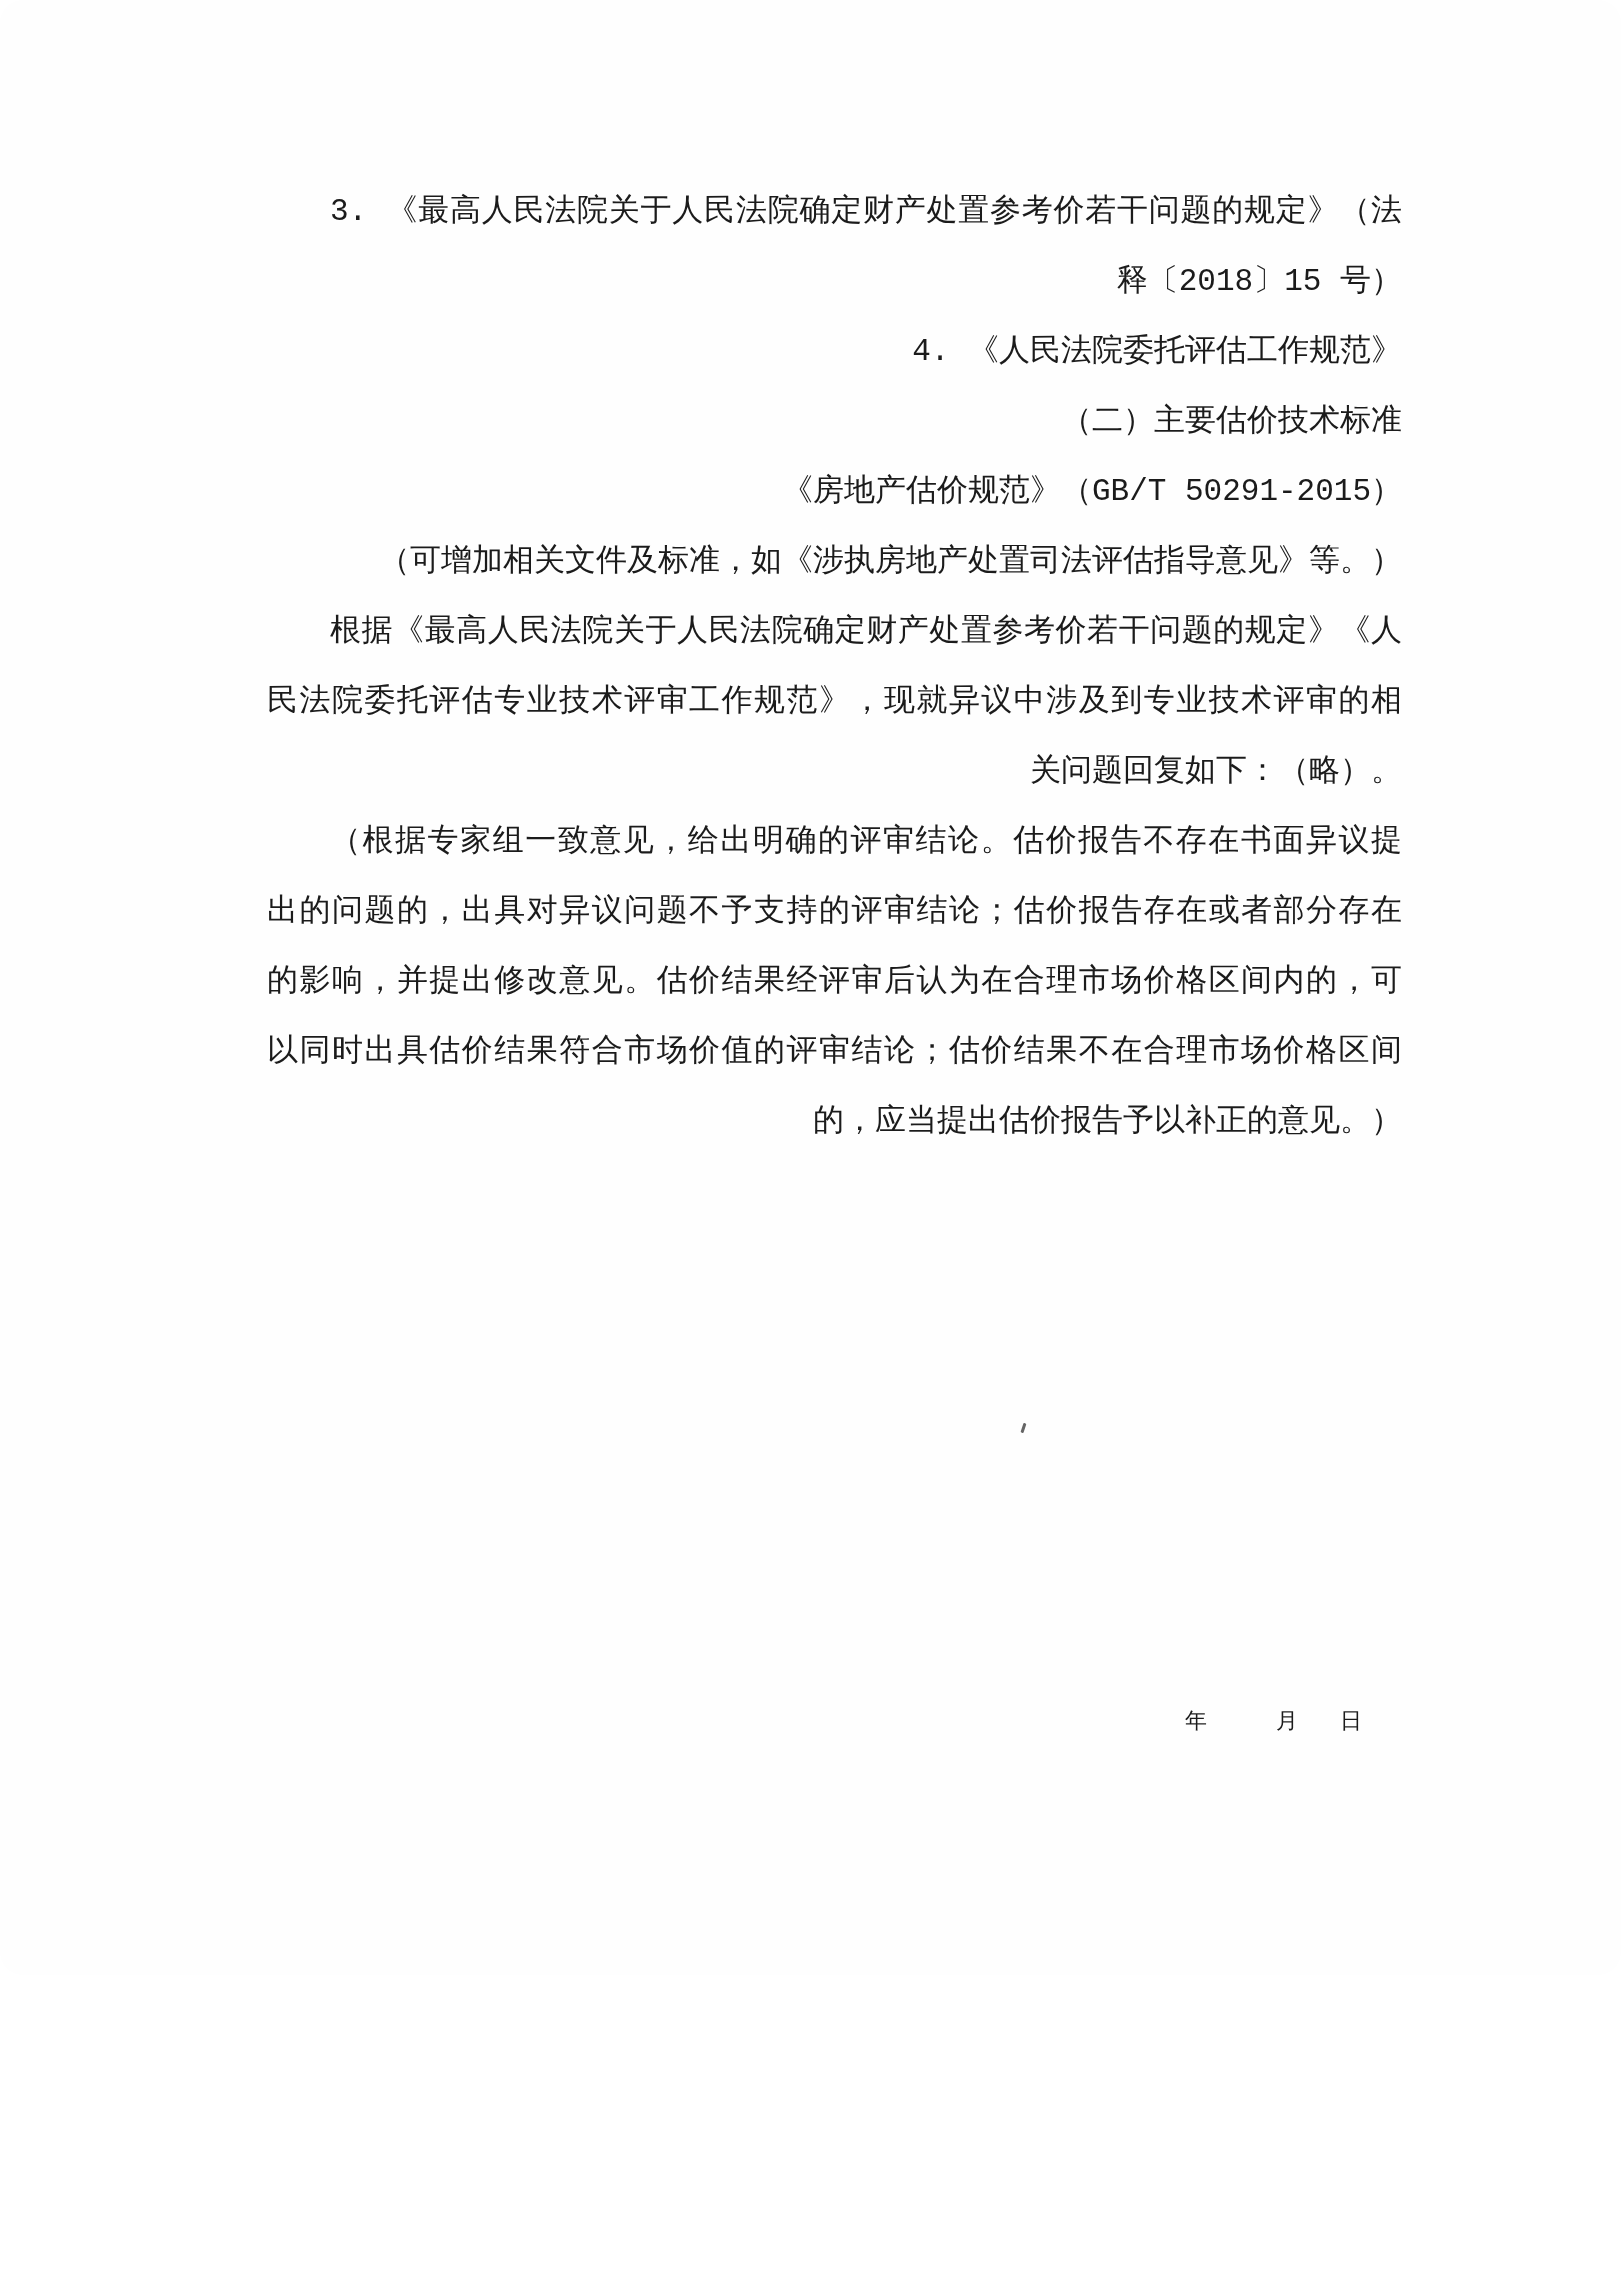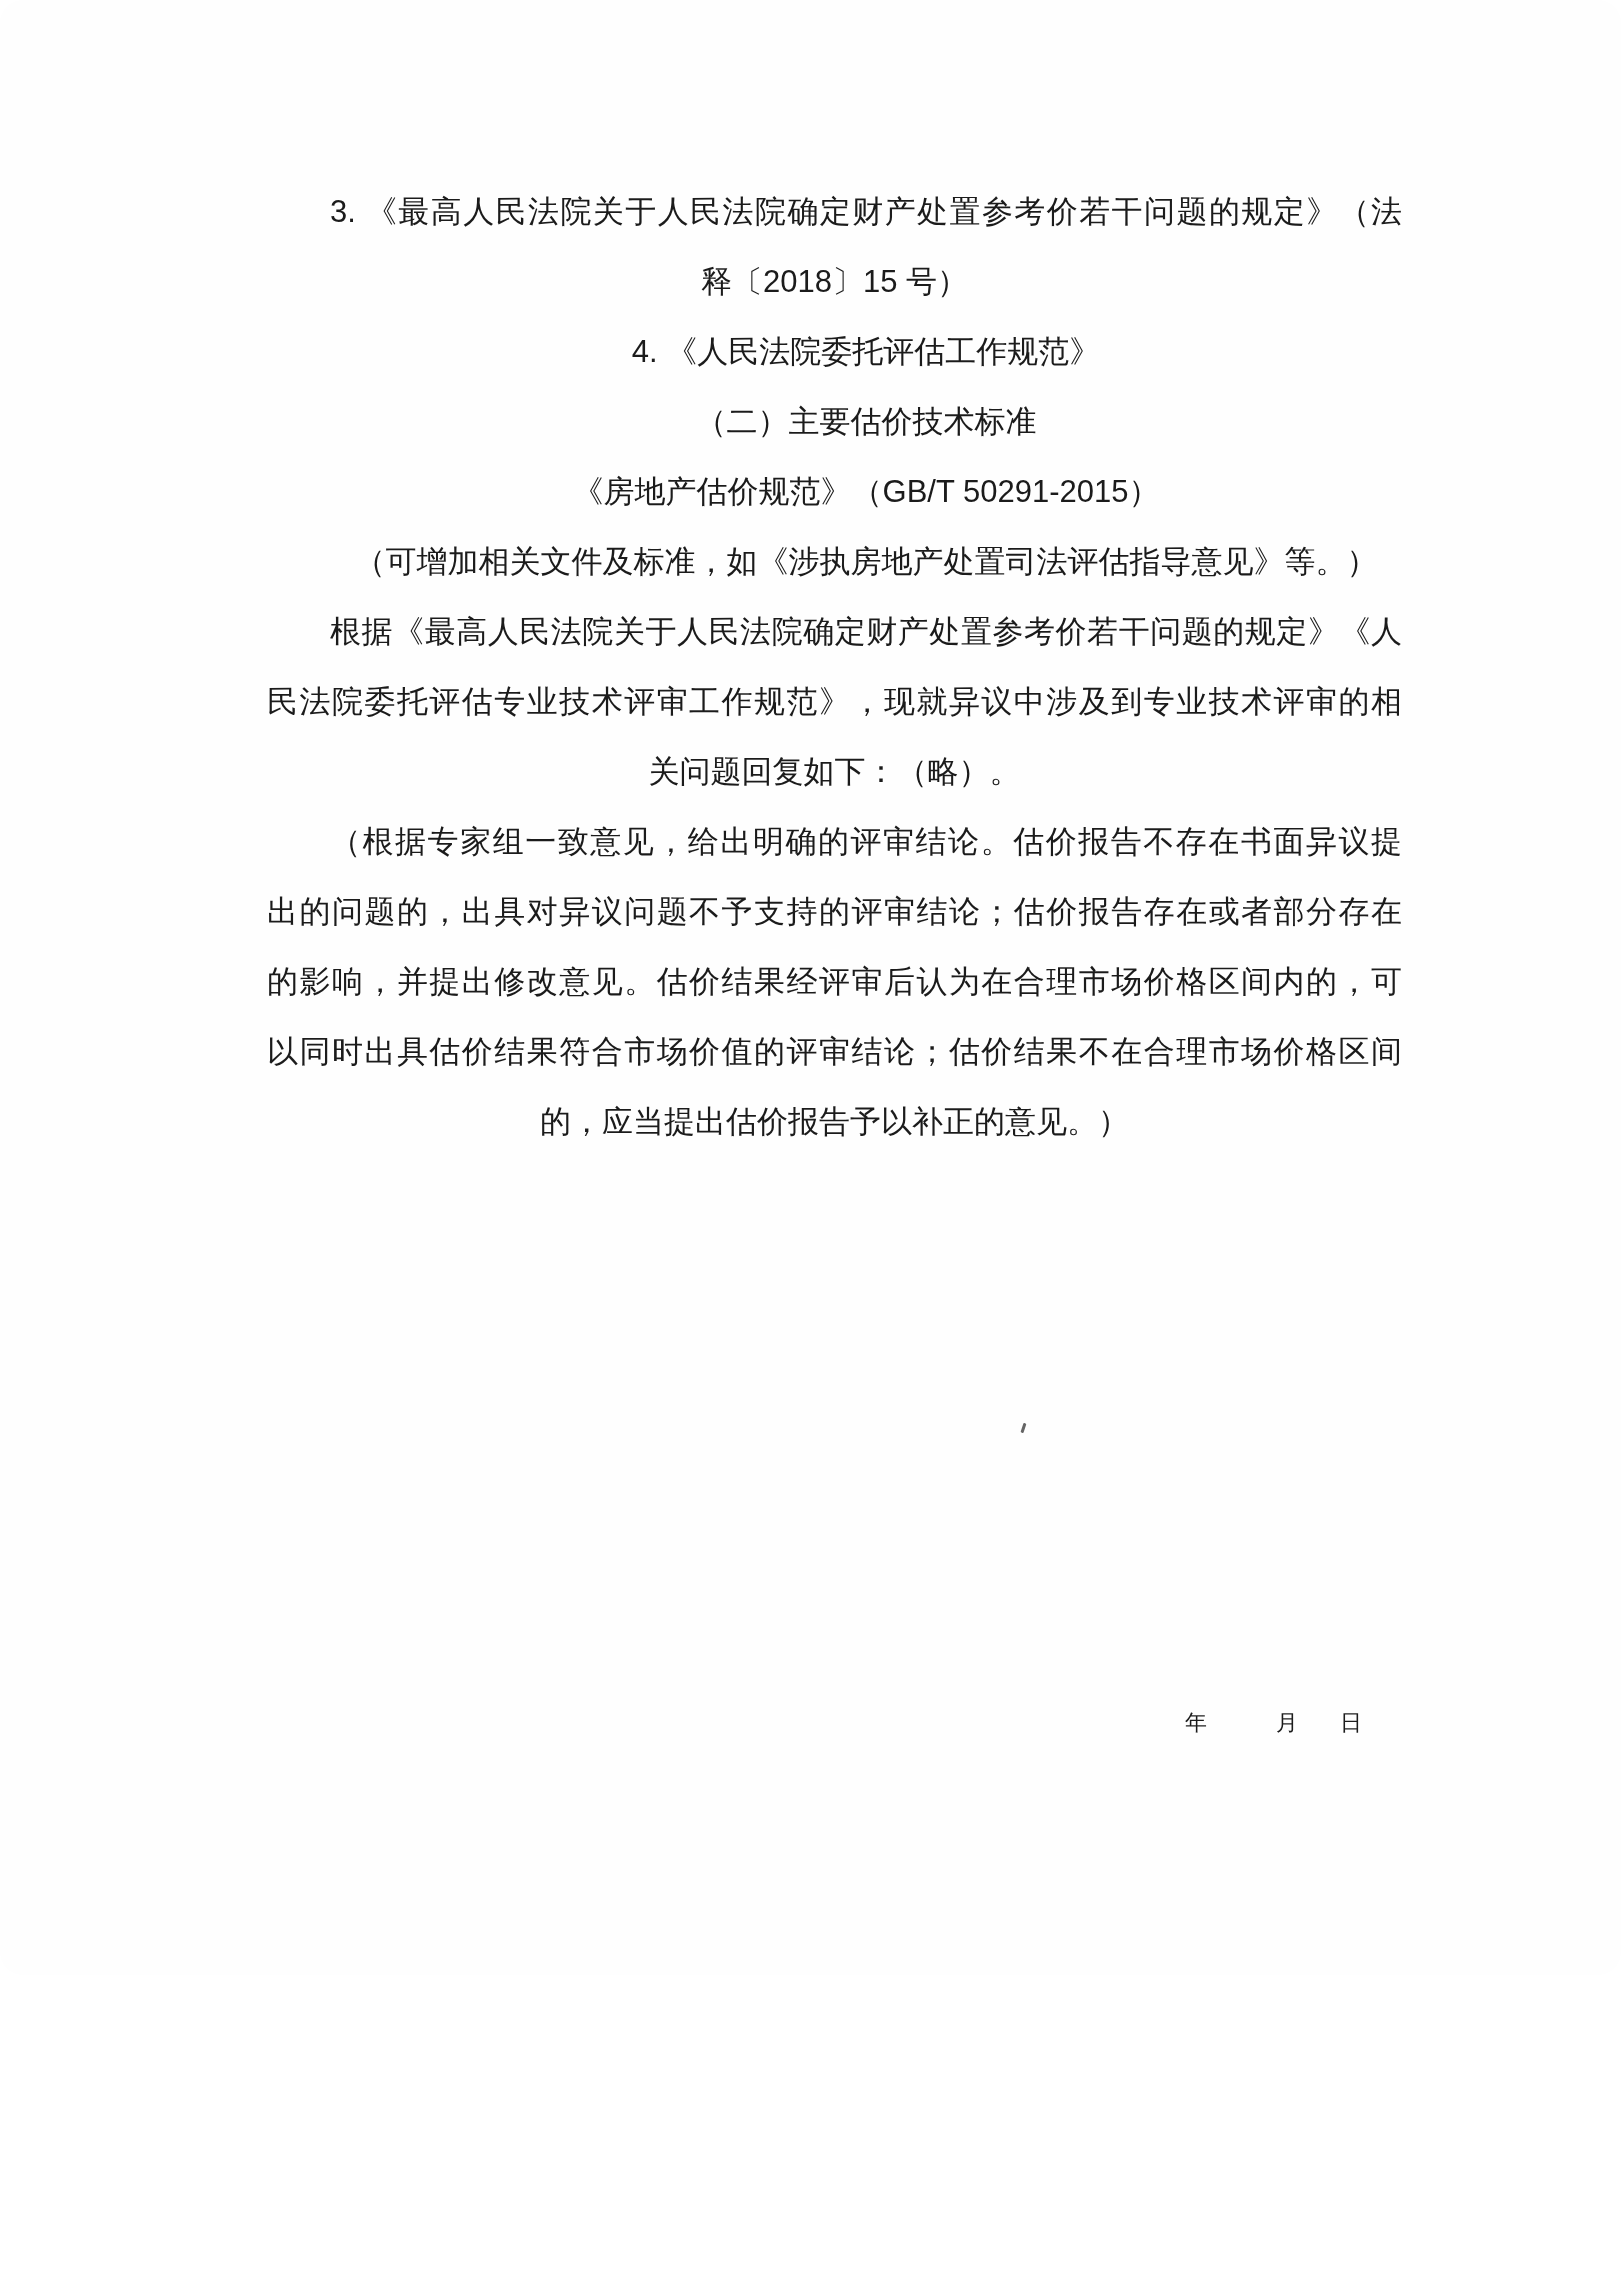--- a/index.html
+++ b/index.html
@@ -6,35 +6,35 @@
     margin: 0;
     padding: 0;
     background: #ffffff;
   }
   .page {
     position: relative;
     width: 1621px;
     height: 1975px;
     background: #fefefe;
     overflow: hidden;
-    font-family: Liberation Sans, sans-serif;
+    font-family: Liberation Mono, monospace;
     color: #1b1b1b;
     border-radius: 23px;
   }
   .body-text {
     position: absolute;
     top: 177px;
     left: 267px;
     width: 1135px;
   }
   .line {
     font-size: 31px;
     height: 70px;
     line-height: 70px;
-    text-align: center;
+    text-align: right;
     white-space: normal;
   }
   
   .i { text-indent: 63px; }
   
   .j {
     text-align: justify;
     text-align-last: justify;
     text-justify: inter-character;
   }

